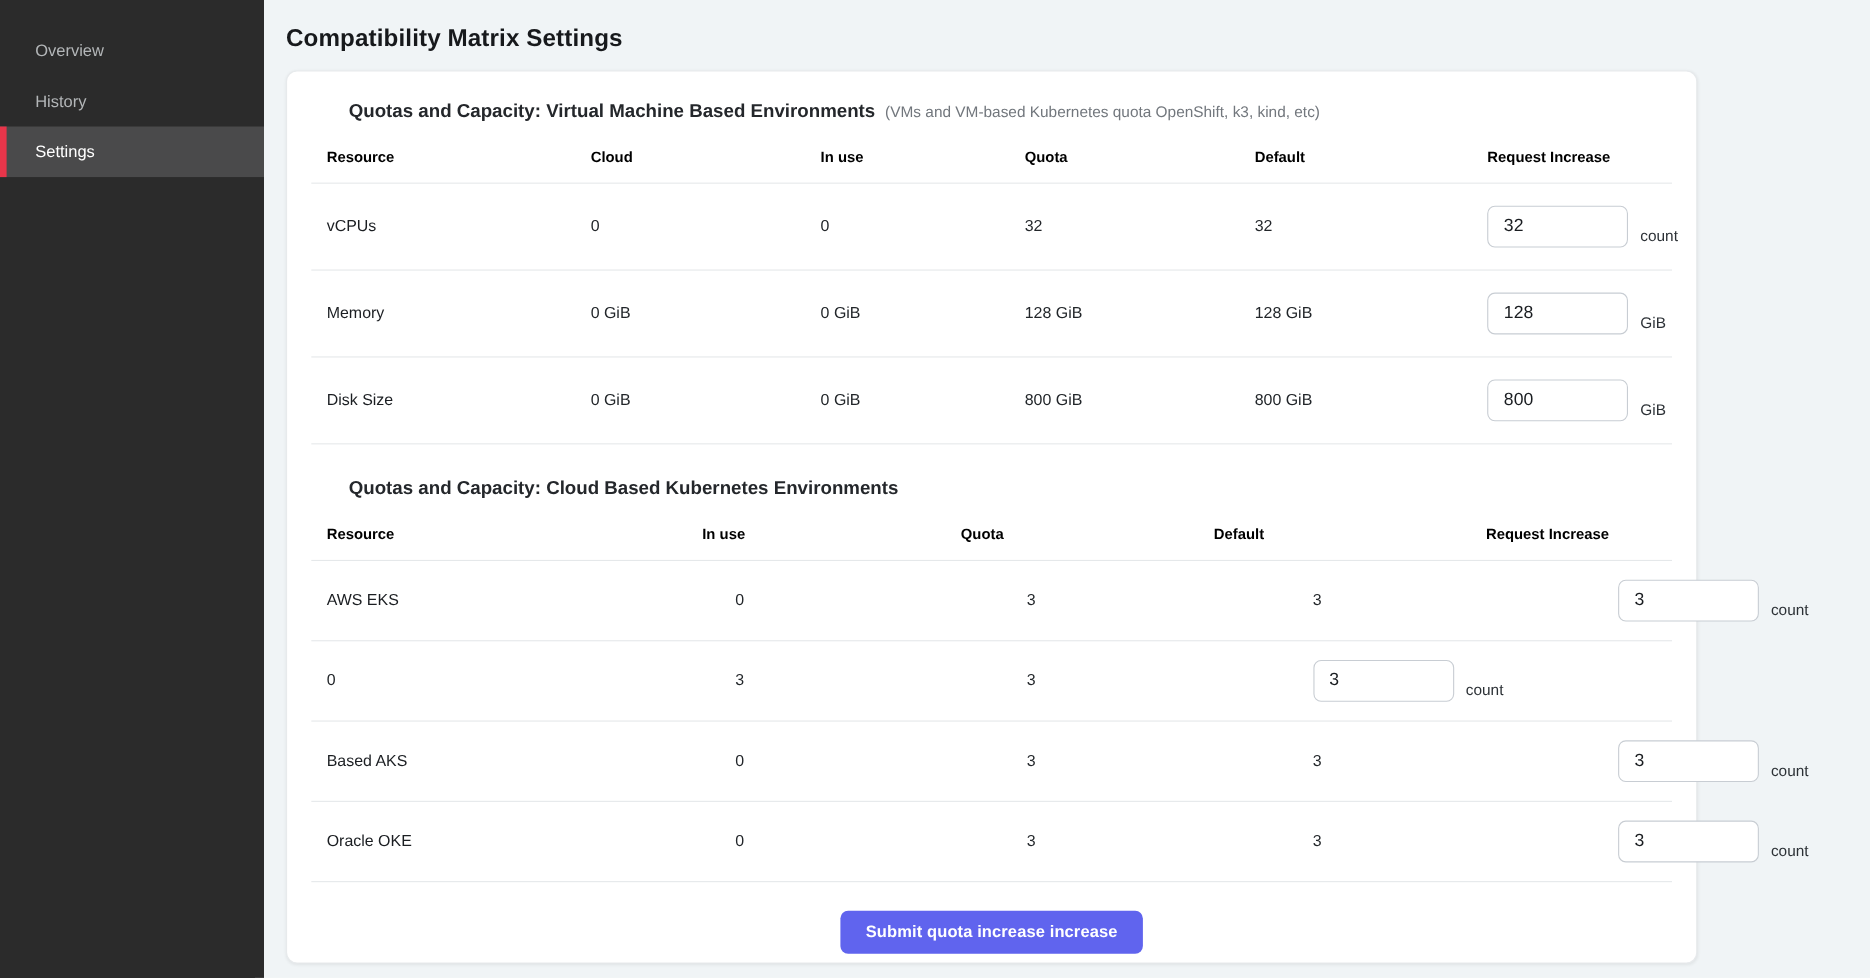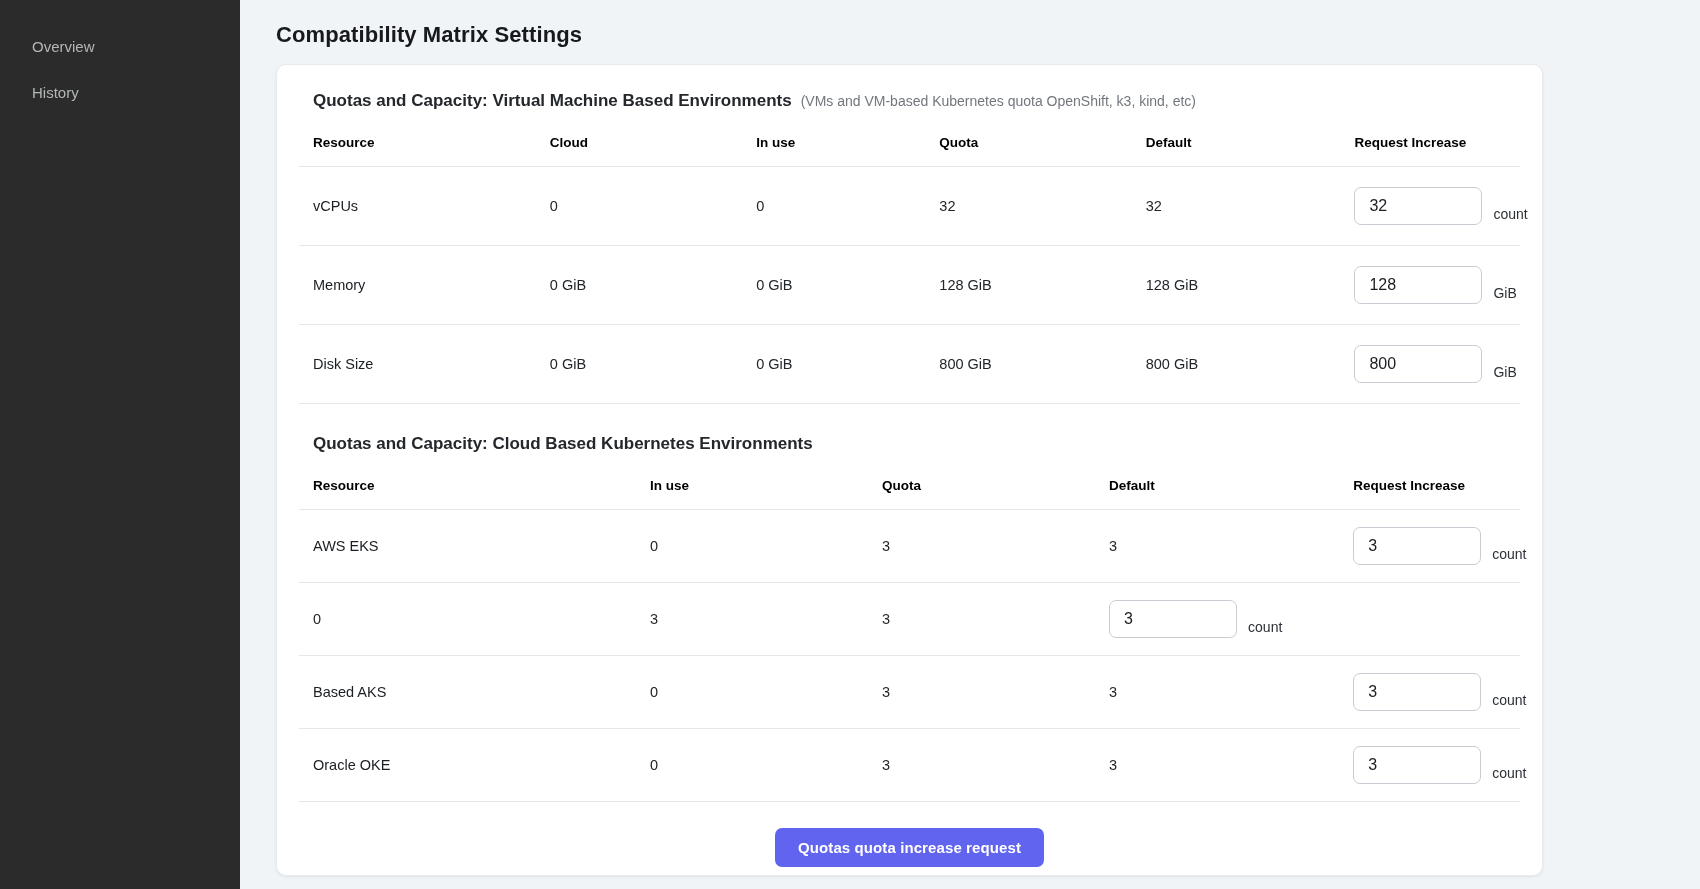--- a/index.html
+++ b/index.html
@@ -23,49 +23,49 @@
     padding-left: 26px; border-left: 6px solid transparent;
     color: #b3b6b8; font-size: 15px; cursor: pointer;
   }
   .nav-item.active {
     background: var(--sidebar-active-bg, #4a4a4b);
     border-left-color: var(--accent-red, #e8354a);
     color: #ffffff;
   }
 
   
-  .main { flex: 1; padding: 14px 16px 0 36px; }
+  .main { flex: 1; padding: 14px 16px 0 20px; }
   .page-title { font-size: 22px; font-weight: 700; color: #17191c; margin: 8px 0 16px 0; letter-spacing: 0.1px; }
 
   .card {
     background: #ffffff;
     border: 1px solid #e7eaec;
     border-radius: 10px;
     box-shadow: 0 1px 3px rgba(0,0,0,0.07);
     padding: 26px 22px 16px 22px;
     height: 812px;
   }
 
   .section-title-row { display: flex; align-items: baseline; gap: 9px; padding-left: 14px; }
-  .section-title { font-size: 17px; font-weight: 700; color: #24272b; }
+  .section-title { font-size: 17px; font-weight: 700; color: #24272b; margin-left: 20px; }
   .section-subtitle { font-size: 14px; font-weight: 400; color: #72777d; }
 
   .qtable { margin-top: 4px; }
   .trow { display: grid; align-items: center; border-bottom: 1px solid #e5e8ea; }
   .t-cols-6 .trow { grid-template-columns: 19.4% 16.9% 15% 16.9% 17.1% 1fr; }
   .t-cols-5 .trow { grid-template-columns: 27.6% 19% 18.6% 20% 1fr; }
 
   .th {
     font-size: 13.5px; font-weight: 700; color: #000000;
     padding: 20px 0 16px 14px;
   }
   .td { font-size: 14.5px; color: #22262a; padding-left: 14px; }
   .td.resource { font-weight: 500; color: #1b1e22; }
   .t-cols-6 .tbody-row { height: 79px; }
-  .t-cols-5 .tbody-row { height: 73px; }
+  .t-cols-5 .tbody-row { height: 73px; gap: 30px; }
 
   .request-cell { display: flex; align-items: center; gap: 11px; }
   .qinput {
     width: 128px; height: 38px;
     border: 1px solid #c8cdd3; border-radius: 7px;
     background: #fff; font-family: inherit;
     font-size: 16px; color: #1a1d21; padding: 0 8px 0 14px;
     outline: none;
   }
   .unit { font-size: 14px; color: #2c3136; transform: translateY(-3px); margin-top: 22px; }
@@ -83,20 +83,21 @@
 </style>
 </head>
 <body>
 
 <div class="app">
 
   <div class="sidebar">
     <nav>
         <div class="nav-item">Overview</div>
         <div class="nav-item">History</div>
+        <div class="nav-item active">Settings</div>
       </nav>
   </div>
 
   <div class="main">
     <h1 class="page-title">Compatibility Matrix Settings</h1>
 
     <div class="card">
 
       <section>
         <div class="section-title-row">
@@ -200,18 +201,18 @@
                 <div class="td request-cell">
                   <input type="text" class="qinput" value="3" style="">
                   <span class="unit">count</span>
                 </div>
               </div>
             </div>
         </div>
       </section>
 
       <div class="card-footer">
-        <button class="submit-btn">Quotas quota increase request</button>
+        <button class="submit-btn">Submit quota increase increase</button>
       </div>
 
     </div>
   </div>
 </div>
 
 </body></html>

